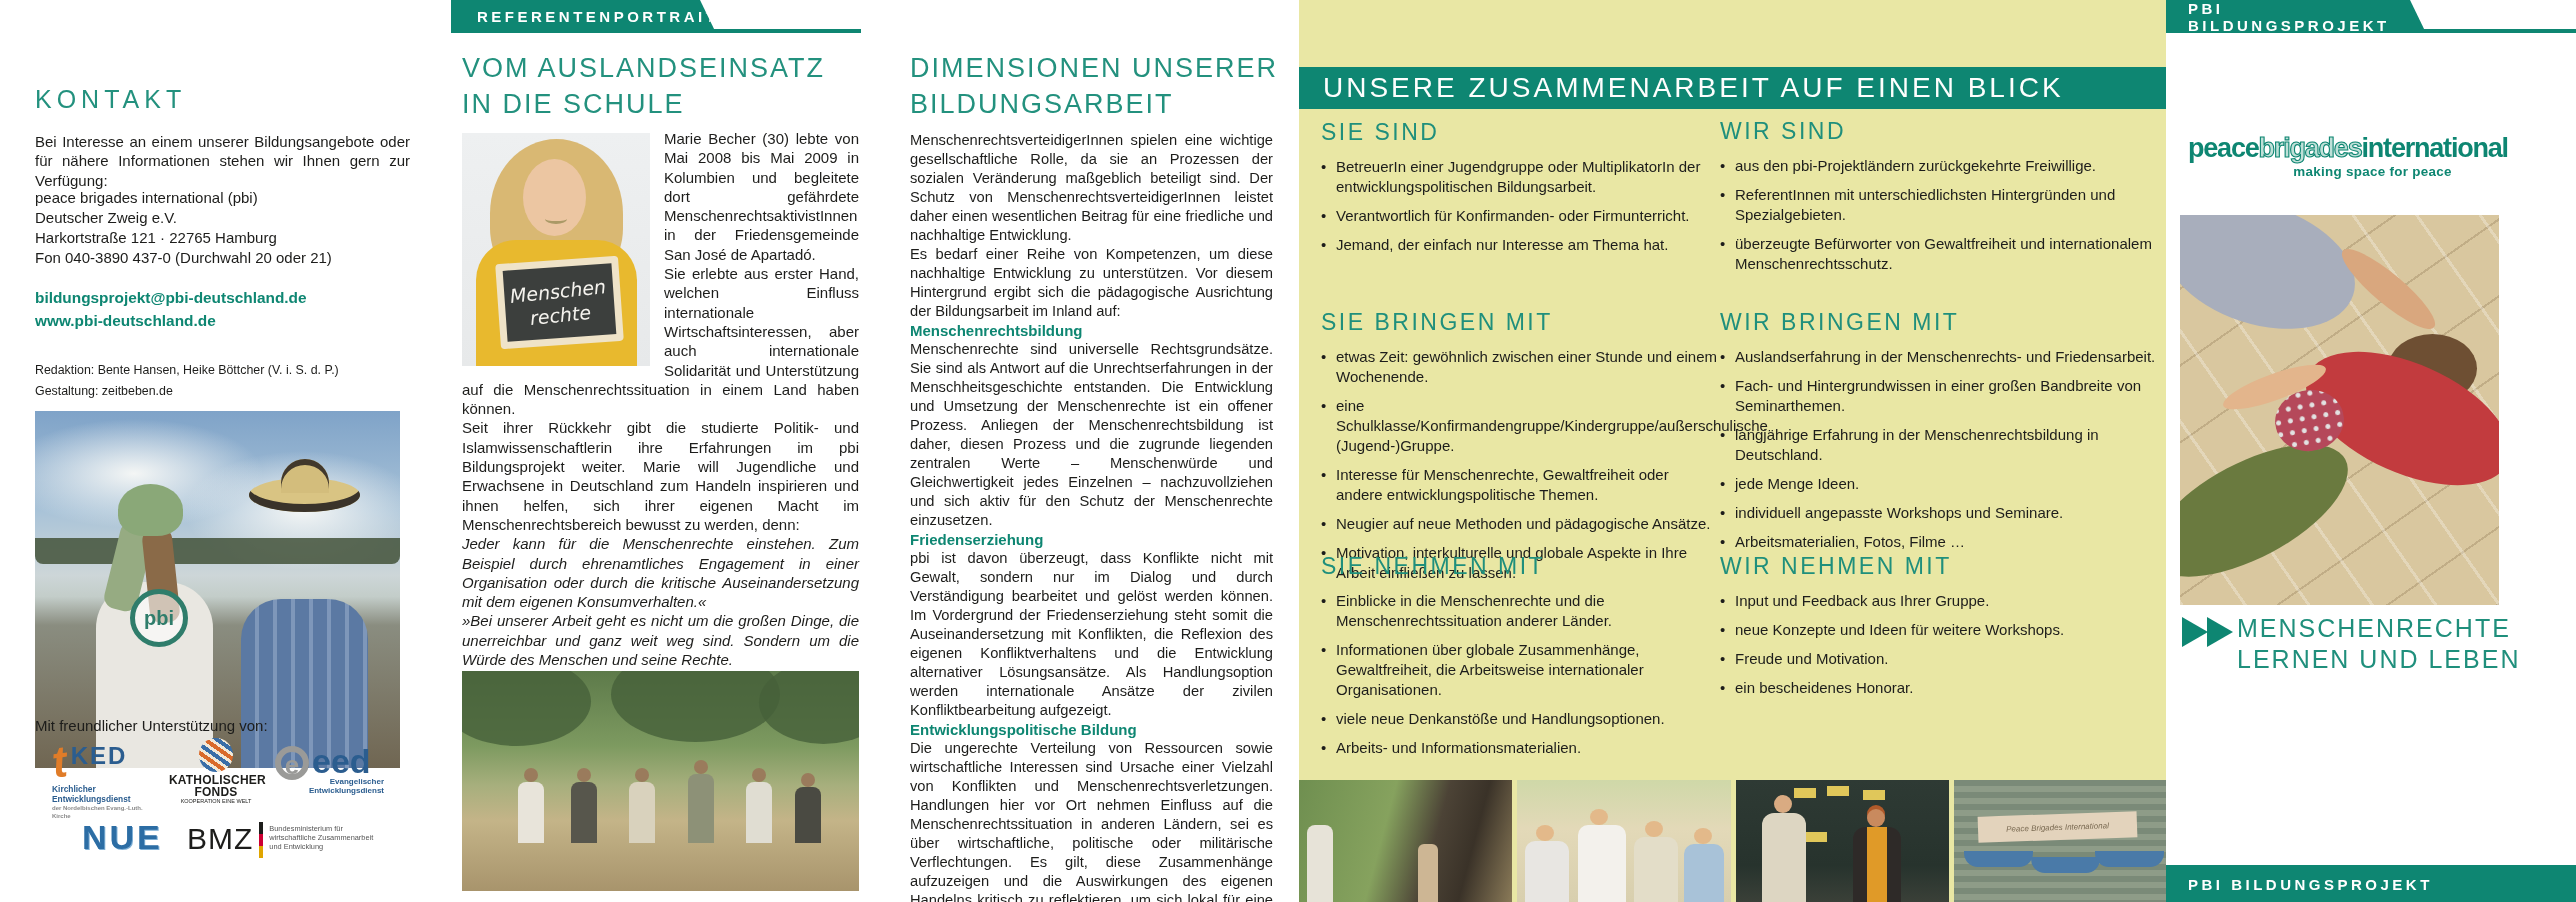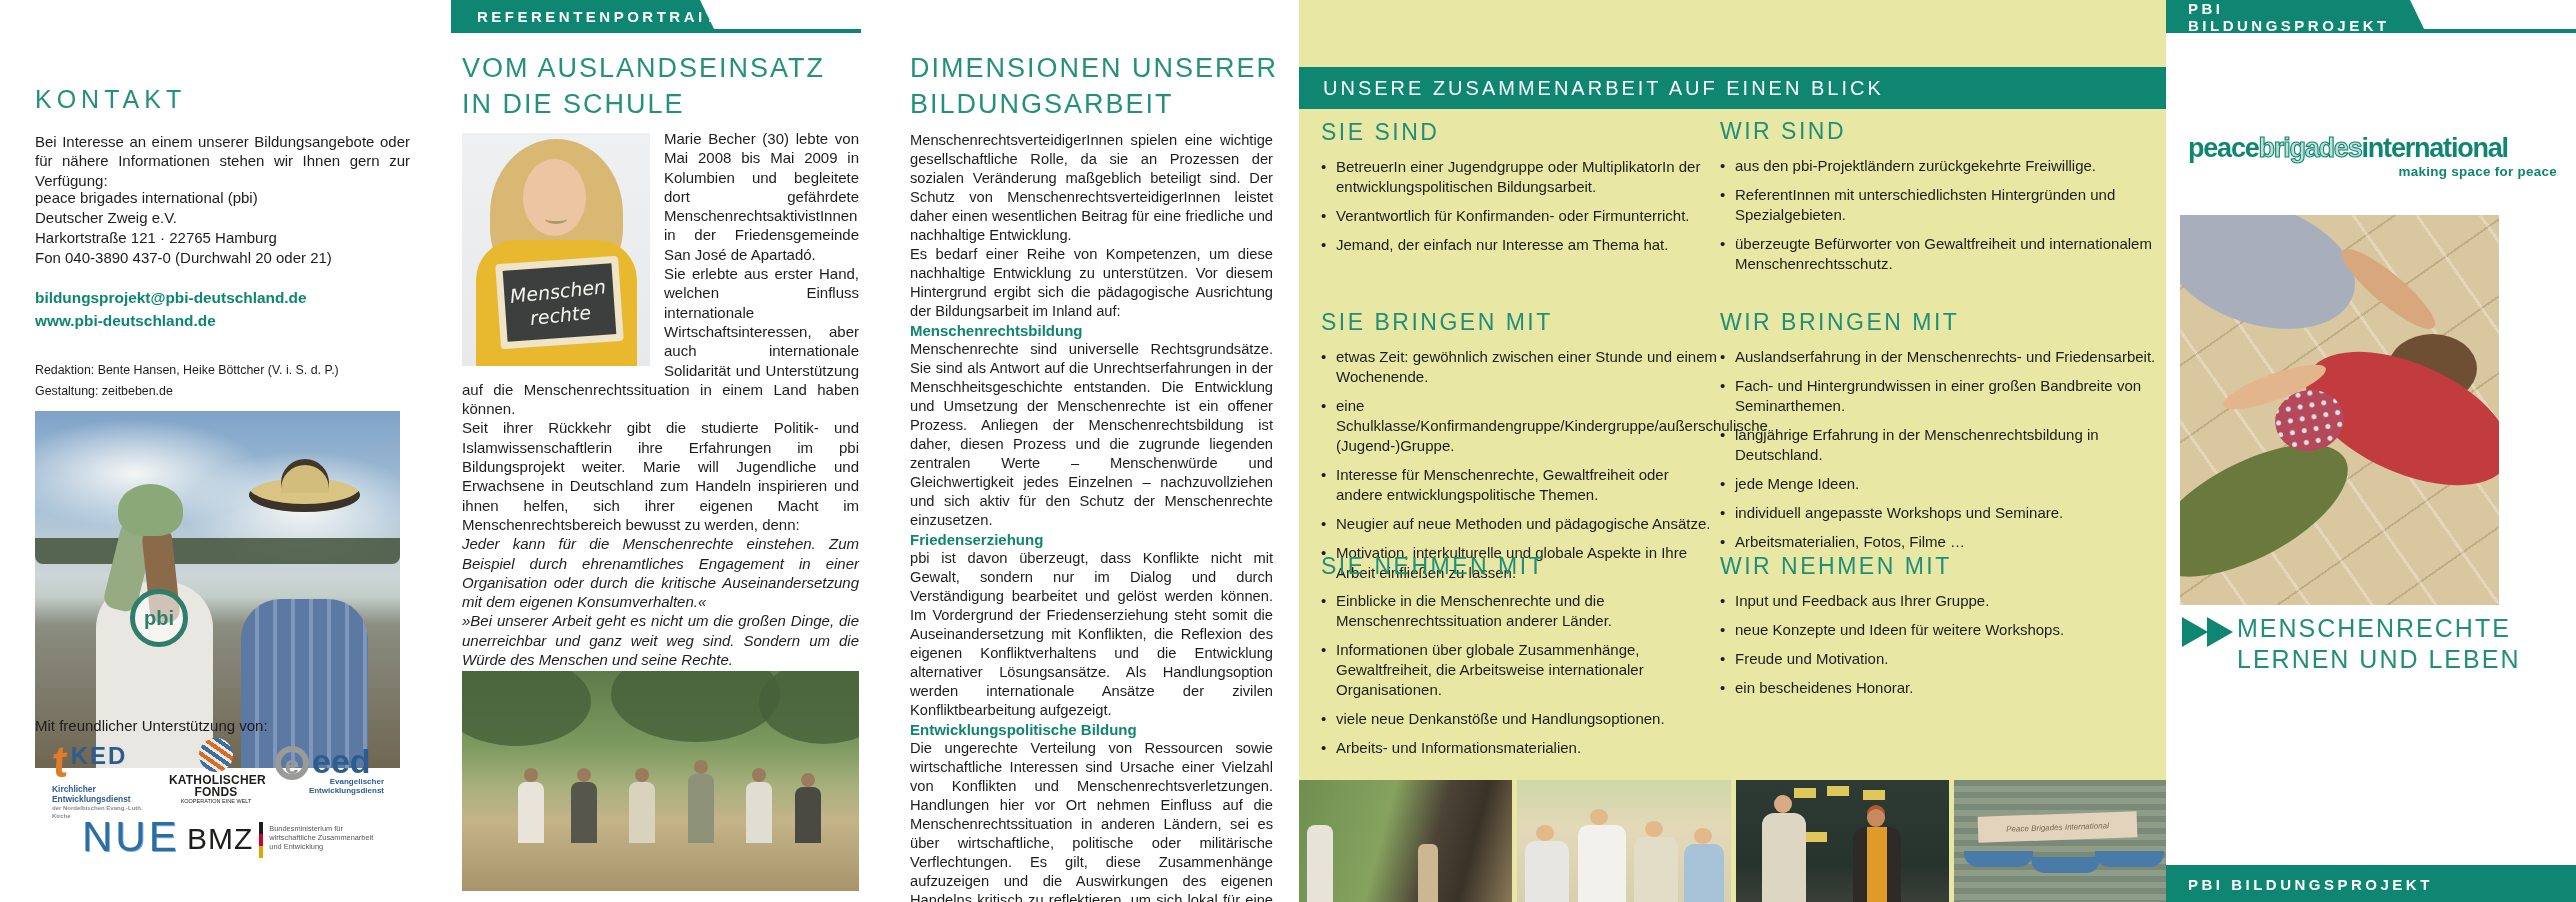--- a/index.html
+++ b/index.html
@@ -58,21 +58,21 @@
   .ked-sub { clear:both; color:#2b5d8f; font-size:8.4px; font-weight:bold; line-height:10px; padding-top:2px; }
   .ked-sub3 { color:#8a8a8a; font-size:6px; line-height:8px; }
   .kf { left:169px; top:738px; width:94px; text-align:center; }
   .kf-ball { width:34px; height:34px; margin:0 auto 2px; border-radius:50%; background:repeating-linear-gradient(35deg,#d96a2b 0 4px,#f2e9d8 4px 7px,#3a6ea8 7px 11px,#f2e9d8 11px 14px); }
   .kf-name { color:#1d1d1b; font-size:12px; font-weight:bold; line-height:12px; letter-spacing:0.2px; }
   .kf-sub { color:#1d1d1b; font-size:5.5px; line-height:7px; }
   .eed { left:275px; top:746px; width:109px; }
   .eed-mark { float:left; width:34px; height:34px; border:6px solid #9a9a98; border-radius:50%; color:#9a9a98; font-size:26px; font-weight:bold; text-align:center; line-height:26px; margin-right:3px; }
   .eed-name { color:#2b5d8f; font-size:34px; font-weight:bold; line-height:30px; }
   .eed-sub { color:#2b5d8f; font-size:8px; font-weight:bold; text-align:right; line-height:9px; }
-  .nue { left:82px; top:820px; color:#2c6da4; font-size:42px; font-weight:400; letter-spacing:3px; line-height:34px; text-shadow:1px 1px 0 #7fb0d6; }
+  .nue { left:82px; top:820px; color:#2c6da4; font-size:34px; font-weight:700; letter-spacing:3px; line-height:34px; text-shadow:1px 1px 0 #7fb0d6; }
   .bmz { left:187px; top:822px; }
   .bmz-name { float:left; color:#1d1d1b; font-size:30px; font-weight:500; letter-spacing:1px; margin-right:6px; }
   .bmz-flag { float:left; width:4px; height:36px; background:linear-gradient(180deg,#1d1d1b 0 34%,#c03 34% 67%,#e0a500 67% 100%); margin-right:6px; }
   .bmz-sub { float:left; width:117px; color:#555; font-size:7.4px; line-height:9px; padding-top:2px; }
 
   
   .ref-tab-main { left:15px; width:265px; padding-left:26px; }
   .ref-tab-line { left:15px; top:29px; width:410px; }
   .ref-title { left:26px; top:50px; }
   .ref-body { left:26px; top:129px; width:397px; }
@@ -101,21 +101,21 @@
   .pf-f6 { left:333px; background:#4a4a42; height:56px; }
 
   
   .dim-title { left:28px; top:50px; }
   .dim-body { left:28px; top:131px; width:363px; font-size:14.7px; line-height:19px; }
   .dim-body p { margin:0; }
   .dim-sub { color:#0e8672; font-weight:bold; font-size:15px; line-height:19px; text-align:left; }
 
   
   .zus-header { left:0; top:67px; width:868px; height:42px; background:#0e8672; color:#fdfefd;
-                display:flex; align-items:center; padding-left:24px; font-size:20px; letter-spacing:3px; font-weight:400; }
+                display:flex; align-items:center; padding-left:24px; font-size:28px; letter-spacing:3px; font-weight:400; }
   .zus-section h3 { color:#1f8f7c; font-size:23px; letter-spacing:2.5px; font-weight:400; margin-bottom:11px; }
   .zus-section ul { list-style:none; }
   .zus-section li { position:relative; padding-left:15px; margin-bottom:9px; color:#1d1d1b; font-size:15px; line-height:20px; }
   .zus-section li::before { content:"•"; position:absolute; left:0; top:0; }
   .zs-1 { left:22px;  top:119px; width:397px; }
   .zs-2 { left:421px; top:118px; width:436px; }
   .zs-3 { left:22px;  top:309px; width:397px; }
   .zs-4 { left:421px; top:309px; width:436px; }
   .zs-5 { left:22px;  top:553px; width:397px; }
   .zs-6 { left:421px; top:553px; width:436px; }
@@ -143,21 +143,21 @@
   .n1 { left:10px; top:71px; } .n2 { left:77px; top:77px; } .n3 { left:141px; top:71px; }
   .sp-banner { position:absolute; left:24px; top:34px; width:159px; height:26px; background:#e3d3bc; transform:rotate(-2deg);
                display:flex; align-items:center; justify-content:center; color:#7a6a52; font-size:8px; font-style:italic; }
 
   
   .cov-tab-main { left:0; width:260px; padding-left:22px; }
   .cov-tab-line { left:0; top:29px; width:410px; }
   .logo { left:22px; top:133px; width:369px; }
   .logo-line { font-size:27px; font-weight:bold; letter-spacing:-1.2px; color:#0e8672; white-space:nowrap; }
   .logo-outline { color:#bfe0d8; -webkit-text-stroke:1.1px #0e8672; }
-  .logo-tagline { text-align:right; color:#0e8672; font-size:13.4px; font-weight:bold; margin-top:0; letter-spacing:0.3px; }
+  .logo-tagline { text-align:center; color:#0e8672; font-size:13.4px; font-weight:bold; margin-top:0; letter-spacing:0.3px; }
   .photo-workshop { left:14px; top:215px; width:319px; height:390px; overflow:hidden;
                     background:#d9c79f; }
   .pw-tiles { position:absolute; inset:0; background:repeating-linear-gradient(55deg, rgba(255,255,255,.28) 0 3px, rgba(0,0,0,0) 3px 52px), repeating-linear-gradient(-35deg, rgba(120,95,60,.25) 0 2px, rgba(0,0,0,0) 2px 63px); }
   .pw-blob { position:absolute; border-radius:50%; }
   .pw-denim { left:-20px; top:-10px; width:198px; height:119px; background:#a8aebc; transform:rotate(18deg); }
   .pw-red { left:119px; top:149px; width:218px; height:109px; background:#c23b3e; transform:rotate(24deg); }
   .pw-green { left:-40px; top:248px; width:218px; height:95px; background:#6a7a3f; transform:rotate(-28deg); }
   .pw-bandana { left:95px; top:175px; width:69px; height:61px; background:radial-gradient(circle at 30% 30%, #e2e2e2 2px, #b5485a 3px) 0 0/12px 12px; border-radius:50%; transform:rotate(-10deg); }
   .pw-hairbrown { left:208px; top:119px; width:89px; height:69px; background:#6e4f33; }
   .pw-arm1 { left:149px; top:59px; width:119px; height:30px; background:#d9a77e; transform:rotate(40deg); }

